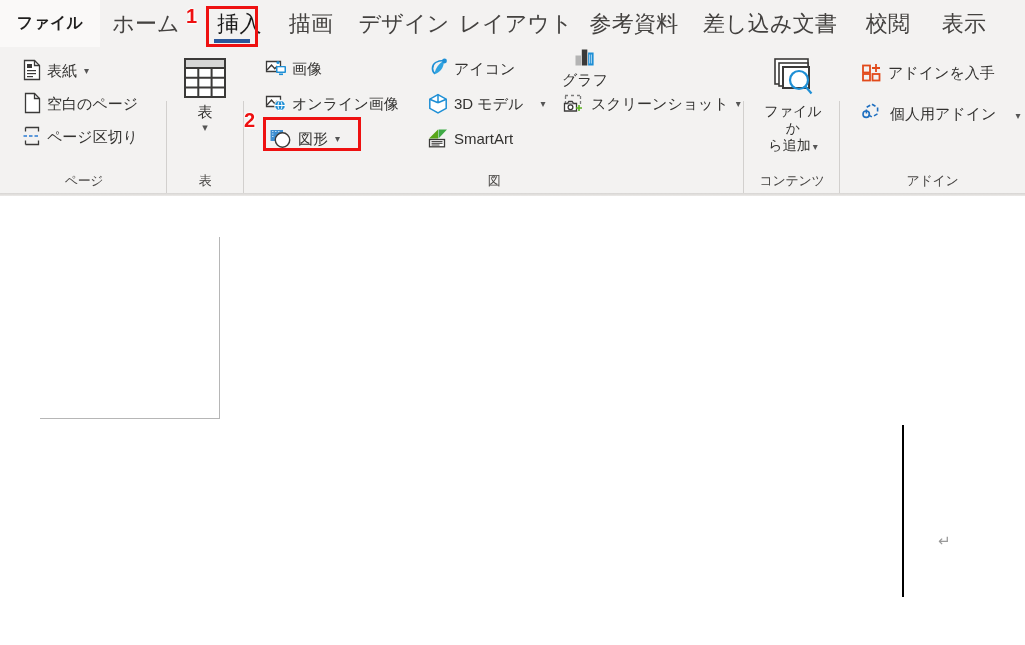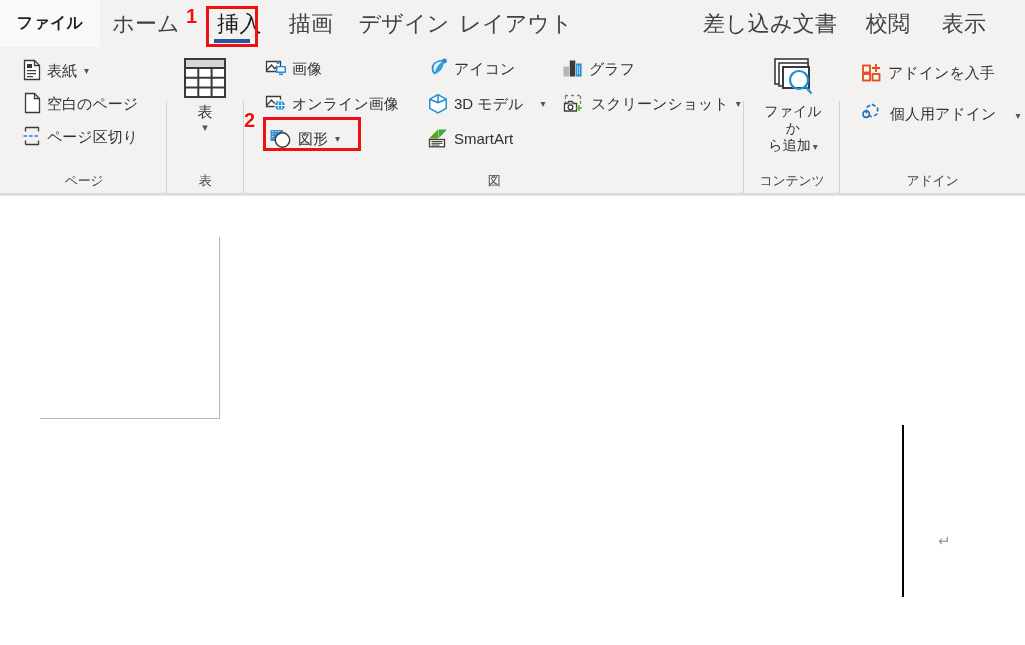--- a/index.html
+++ b/index.html
@@ -122,20 +122,23 @@
       </div>
       <div class="tab" style="left:282px;width:58px;">
         <span>描画</span>
       </div>
       <div class="tab" style="left:364px;width:80px;">
         <span>デザイン</span>
       </div>
       <div class="tab" style="left:468px;width:96px;">
         <span>レイアウト</span>
       </div>
+      <div class="tab" style="left:590px;width:88px;">
+        <span>参考資料</span>
+      </div>
       <div class="tab" style="left:702px;width:136px;">
         <span>差し込み文書</span>
       </div>
       <div class="tab" style="left:862px;width:52px;">
         <span>校閲</span>
       </div>
       <div class="tab" style="left:938px;width:52px;">
         <span>表示</span>
       </div>
     </div>
@@ -266,21 +269,21 @@
           <svg width="22" height="20" viewBox="0 0 22 20">
             <path d="M2 10.5L11 1.5l0 9z" fill="#58a618"></path>
             <path d="M11.5 1.5L20 1.5 11.5 10.5z" fill="#3faa46"></path>
             <rect x="2.5" y="11.5" width="15" height="7.3" fill="#ffffff" stroke="#3b3a39" stroke-width="1.3"></rect>
             <path d="M4.5 13.6h11M4.5 15.3h11M4.5 17h8" stroke="#3b3a39" stroke-width="1"></path>
           </svg>
         </span>
         <span class="lbl">SmartArt</span>
       </div>
 
-      <div class="btn-sm" style="left:315px;top:8px;">
+      <div class="btn-sm" style="left:315px;top:0;flex-direction:column;">
         <span class="ico">
           <svg width="22" height="20" viewBox="0 0 22 20">
             <rect x="1.5" y="8.5" width="5.5" height="10" fill="#b4b4b4"></rect>
             <rect x="7.8" y="2.5" width="5.5" height="16" fill="#3b3a39"></rect>
             <rect x="14.1" y="5.5" width="5.5" height="13" fill="#1e8fd5"></rect>
             <path d="M15.6 7.5v9M17.4 7.5v9" stroke="#bcdcf5" stroke-width="0.9"></path>
           </svg>
         </span>
         <span class="lbl">グラフ</span>
       </div>

